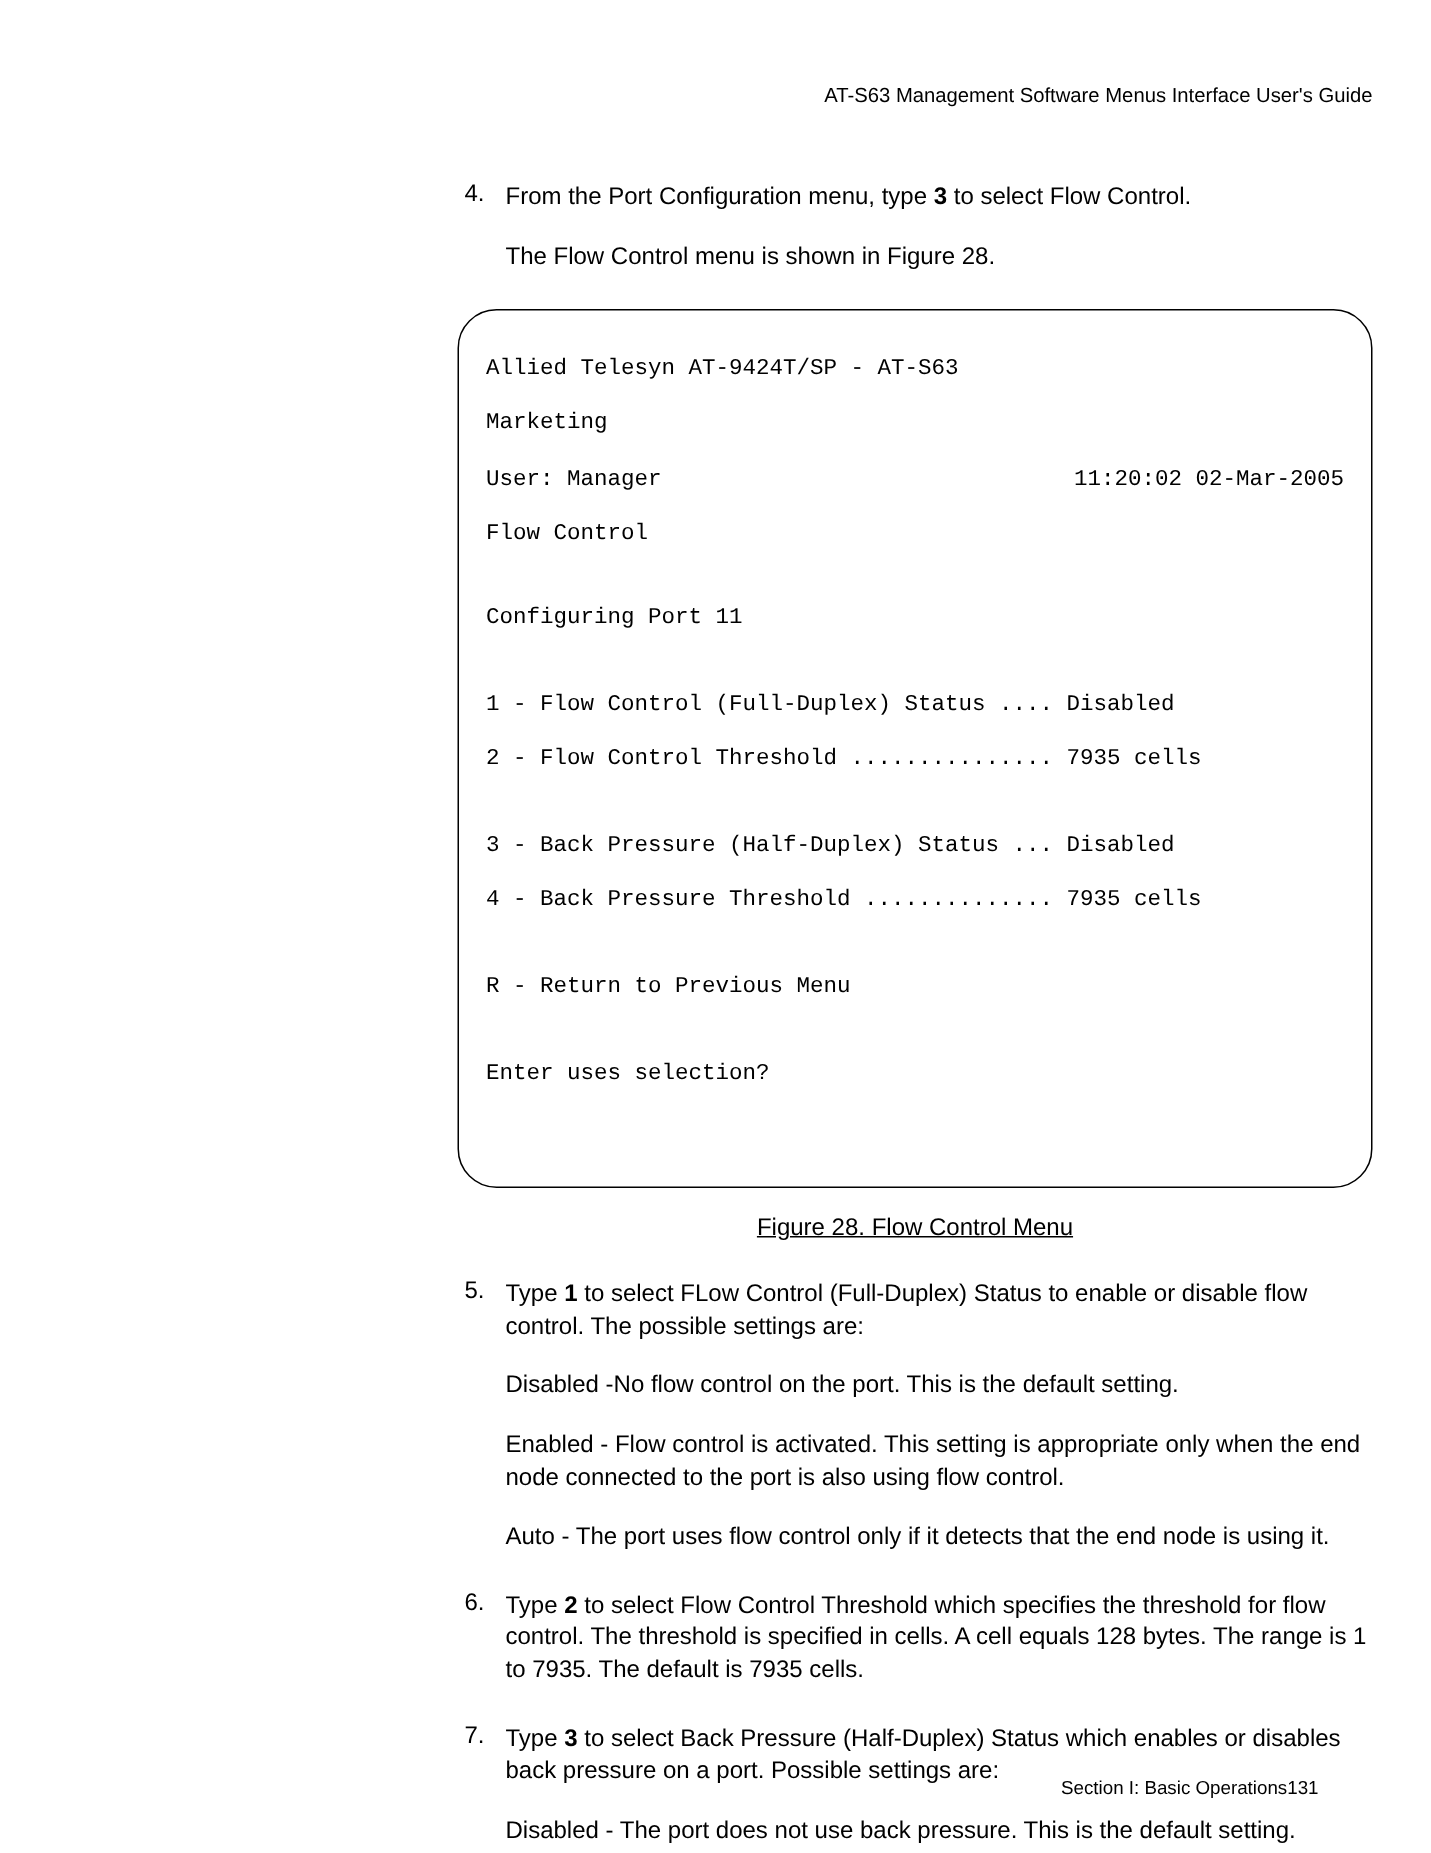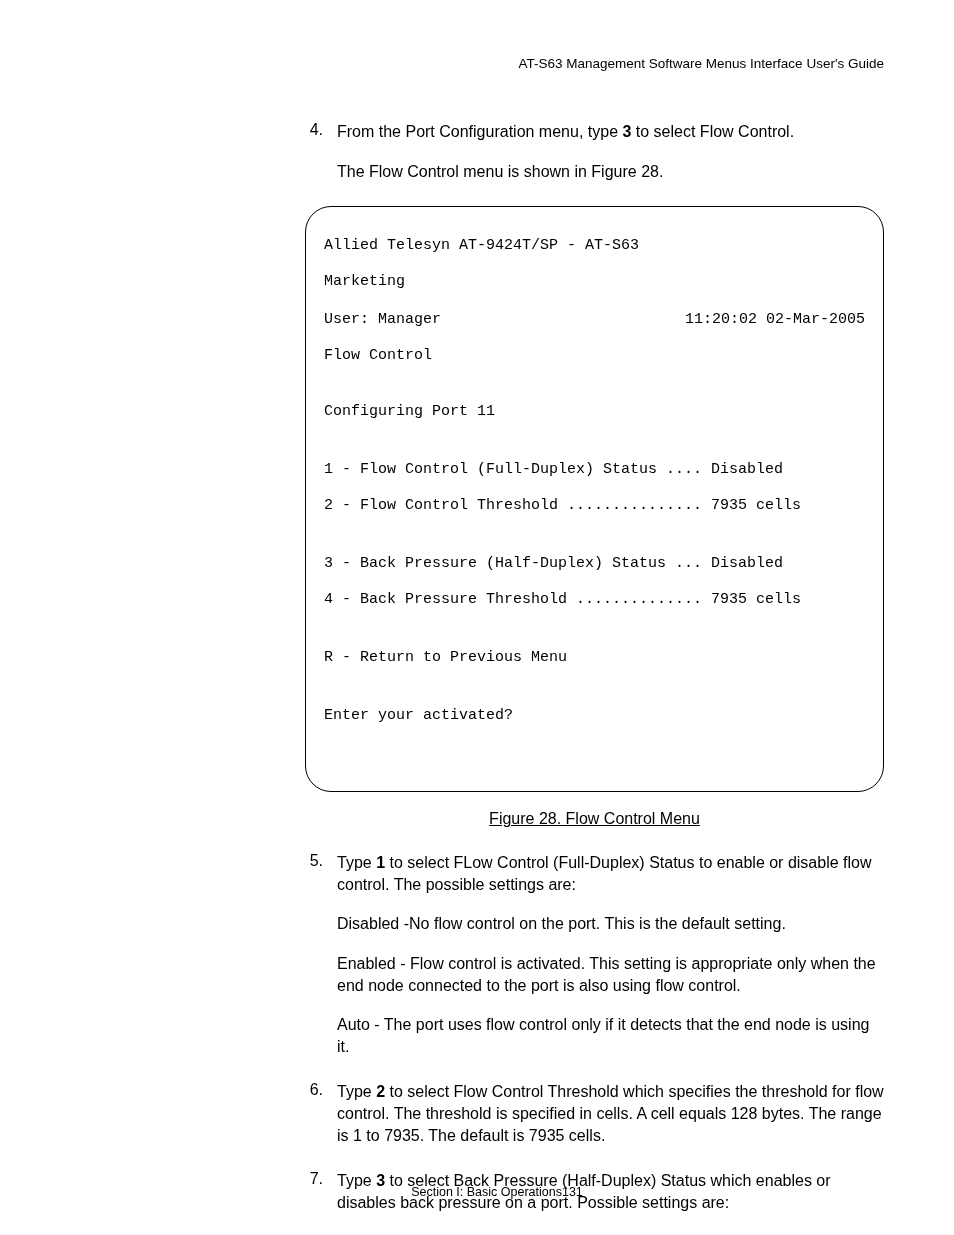--- a/index.html
+++ b/index.html
@@ -11,21 +11,21 @@
       font-family: Arial, Helvetica, sans-serif;
       color: #000;
       background: #fff;
       font-size: 16px;
     }
     .page {
       position: relative;
       width: 954px;
       height: 1235px;
       box-sizing: border-box;
-      padding: 56px 70px 0 115px;
+      padding: 56px 39px 0 115px;
     }
     .header-line {
       text-align: right;
       font-size: 13.5px;
       margin-bottom: 50px;
     }
     .content {
       padding-left: 190px;
     }
     .step {
@@ -77,21 +77,21 @@
       margin: 18px 0 24px 0;
       text-decoration: underline;
     }
     b { font-weight: bold; }
     .footer {
       position: absolute;
       bottom: 36px;
       left: 115px;
       right: 75px;
       display: flex;
-      justify-content: center;
+      justify-content: flex-end;
       font-size: 12.5px;
       margin-top: 20px;
     }
   </style>
 </head>
 <body>
 
 <div class="page">
 
   <div class="header-line">AT-S63 Management Software Menus Interface User's Guide</div>
@@ -117,21 +117,21 @@
 <div>Configuring Port 11</div>
 <div style="height:4px"></div>
 <div>1 - Flow Control (Full-Duplex) Status .... Disabled</div>
 <div>2 - Flow Control Threshold ............... 7935 cells</div>
 <div style="height:4px"></div>
 <div>3 - Back Pressure (Half-Duplex) Status ... Disabled</div>
 <div>4 - Back Pressure Threshold .............. 7935 cells</div>
 <div style="height:4px"></div>
 <div>R - Return to Previous Menu</div>
 <div style="height:4px"></div>
-<div>Enter your activated?</div>
+<div>Enter uses selection?</div>
 </div>
     </div>
 
     <div class="figure-caption">Figure 28. Flow Control Menu</div>
 
     <div class="step">
       <div class="step-no">5.</div>
       <div class="step-body">
         <p>
           <span>Type </span><b>1</b><span> to select FLow Control (Full-Duplex) Status to enable or disable flow control. The possible settings are:</span>

